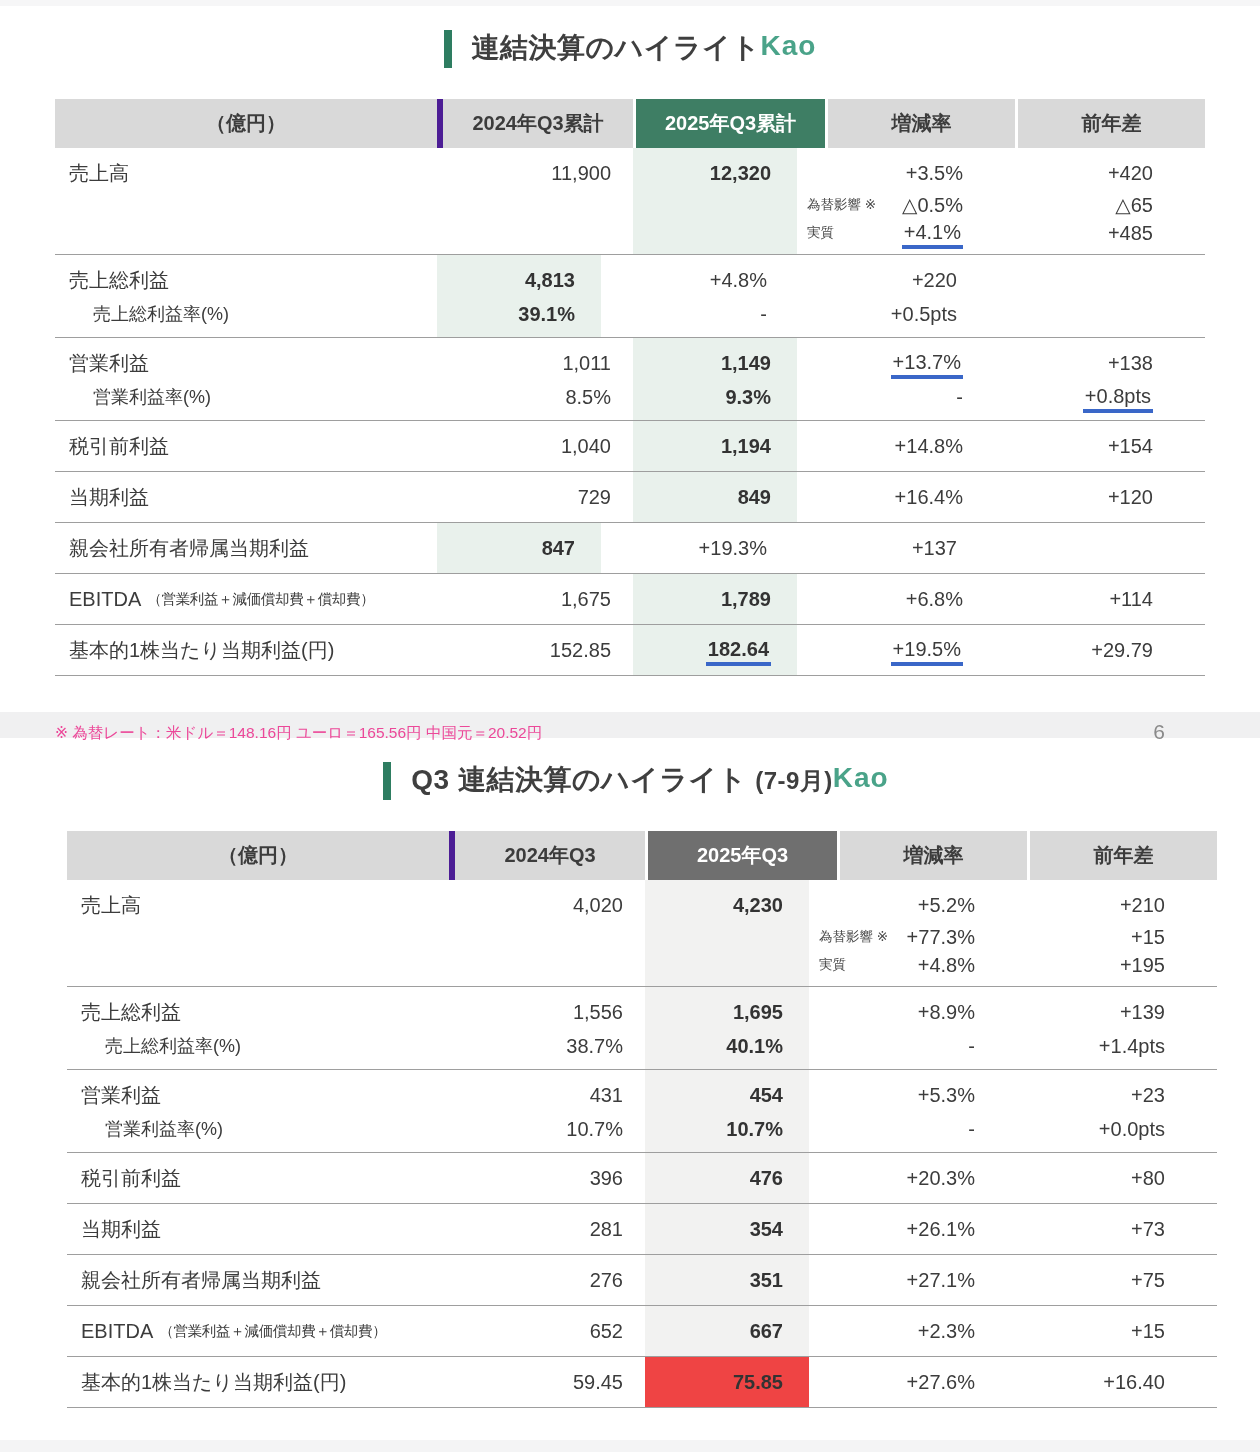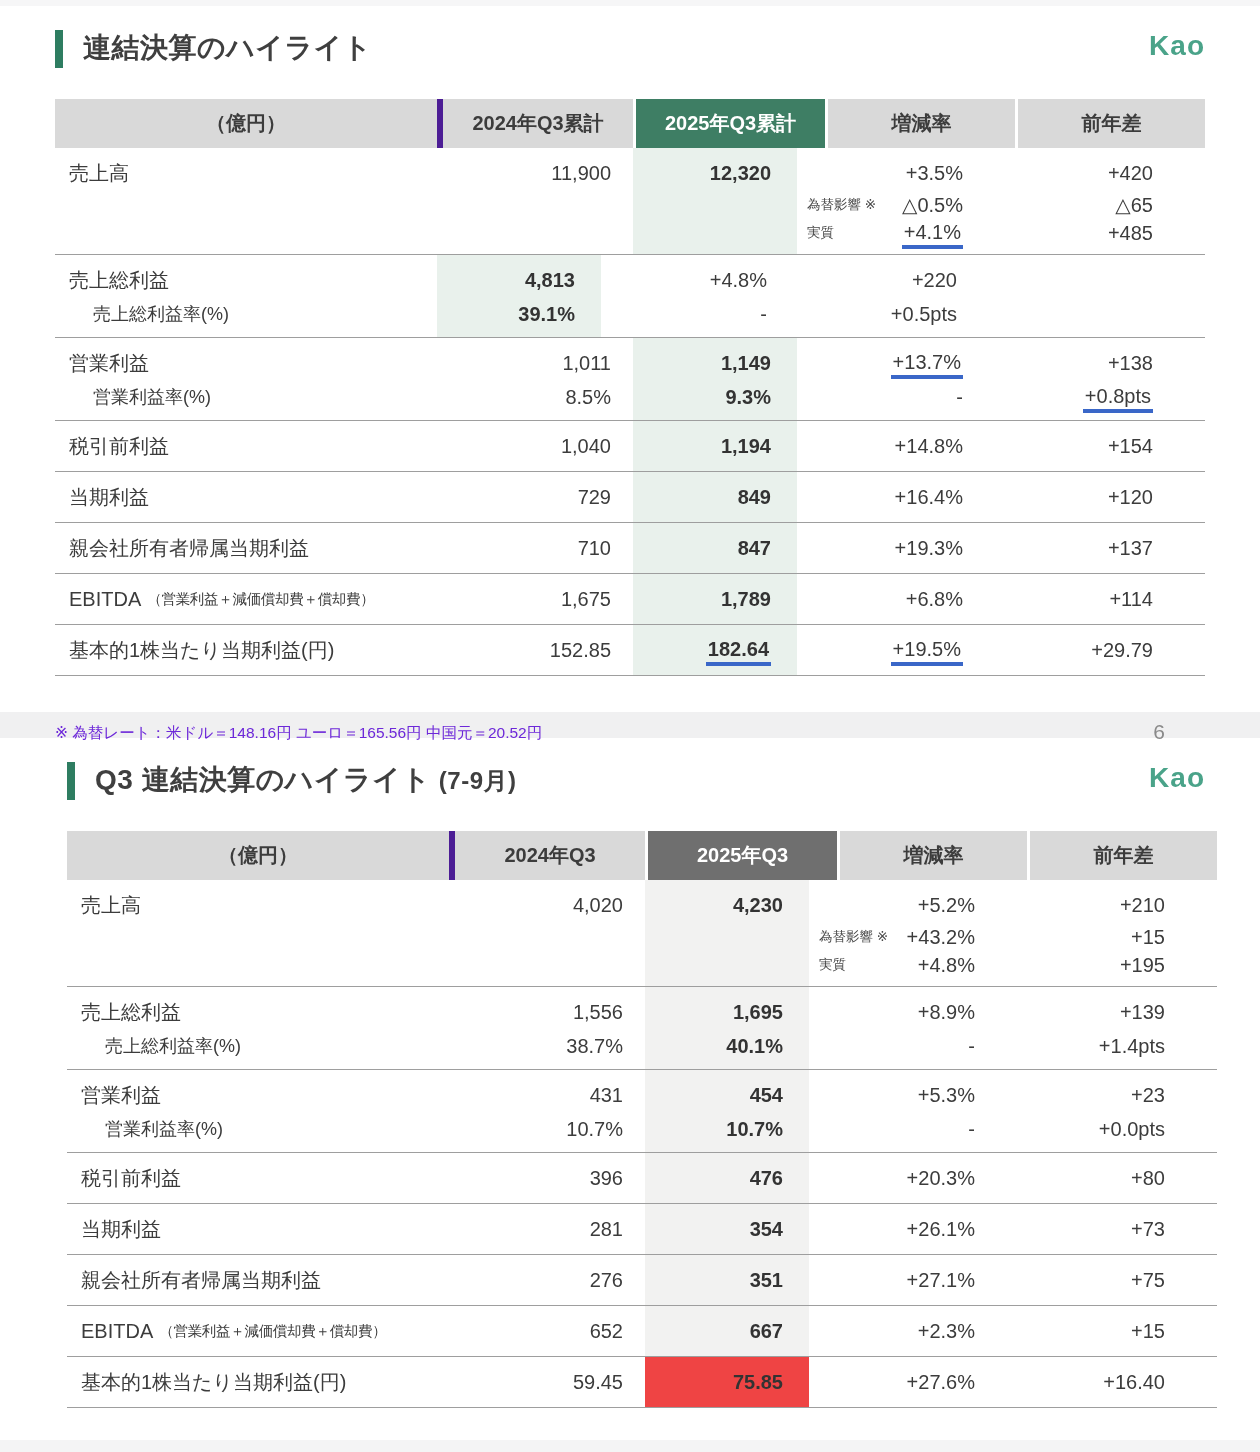--- a/index.html
+++ b/index.html
@@ -7,21 +7,21 @@
   .page{width:1260px;height:1452px;overflow:hidden;background:#ffffff;position:relative;}
   .edge-strip{width:100%;background:#f6f6f7;}
   .top-strip{height:6px;}
   .slide-gap{height:26px;background:#f0f0f1;}
   .bottom-strip{height:12px;background:#f4f4f5;position:absolute;bottom:0;left:0;}
 
   .slide{padding:0 55px;box-sizing:border-box;}
   .slide-1{height:706px;}
   .slide-2{height:700px;margin-left:12px;}
 
-  .slide-head{display:flex;justify-content:space-between;align-items:flex-start;padding-top:22px;}
+  .slide-head{display:flex;justify-content:center;align-items:flex-start;padding-top:22px;}
   .title-row{display:flex;align-items:center;}
   .accent{width:8px;height:38px;background:var(--accent,#2e7d61);margin-right:20px;display:inline-block;}
   h1{margin:0;font-size:28px;font-weight:600;color:#3f3f3f;letter-spacing:0.5px;line-height:40px;}
   .tsuf{font-size:24px;font-weight:600;}
   .kao{color:var(--logo,#4aa389);font-size:28px;font-weight:700;letter-spacing:1px;margin-top:2px;}
 
   .ftable{width:1150px;margin-top:30px;}
   .thead{display:flex;height:49px;}
   .th{display:flex;align-items:center;justify-content:center;background:#d9d9d9;font-size:20px;font-weight:600;color:#3c3c3c;box-sizing:border-box;}
   .th0{width:382px;}
@@ -48,21 +48,21 @@
   .lab{font-size:20px;font-weight:500;color:#3c3c3c;}
   .l-sub .lab{font-size:18px;font-weight:400;padding-left:24px;}
   .note{font-size:14.5px;font-weight:400;color:#3c3c3c;margin-left:6px;letter-spacing:-0.3px;}
   .num,.rate{font-size:20px;color:#3c3c3c;}
   .strong{font-weight:700;color:#333333;}
   .fxlab{font-size:13.5px;color:#4a4a4a;font-weight:400;}
   .ub{box-shadow:0 4px 0 var(--ul,#3a67c8);padding:0 2px 1px;}
 
   .slide-foot{display:flex;justify-content:space-between;align-items:flex-end;margin-top:44px;}
   .slide-2 .slide-foot{margin-top:36px;}
-  .footnote{font-size:15.5px;color:#6d28d9;}
+  .footnote{font-size:15.5px;color:#ec4899;}
   .pagenum{font-size:21px;color:#8a8a8a;padding-right:40px;}
 </style>
 </head>
 <body>
 
 <div class="page">
   <div class="edge-strip top-strip"></div>
 
   <section class="slide slide-1">
     <header class="slide-head">
@@ -247,23 +247,20 @@
                 <span>+120</span>
               </div>
             </div>
           </div>
           <div class="trow">
             <div class="td c0">
               <div class="line l-main">
                 <span class="lab">親会社所有者帰属当期利益</span>
               </div>
             </div>
-            <div class="td c1">
-              <div class="line num l-main">710</div>
-            </div>
             <div class="td c2" style="background: rgb(233, 241, 236);">
               <div class="line num strong l-main">
                 <span>847</span>
               </div>
             </div>
             <div class="td c3">
               <div class="line rate l-main">
                 <span>+19.3%</span>
               </div>
             </div>
@@ -370,21 +367,21 @@
               </div>
               <div class="line num strong l-fx"></div>
               <div class="line num strong l-fx"></div>
             </div>
             <div class="td c3">
               <div class="line rate l-main">
                 <span>+5.2%</span>
               </div>
               <div class="line rate l-fx spread">
                 <span class="fxlab">為替影響 ※</span>
-                <span>+43.2%</span>
+                <span>+77.3%</span>
               </div>
               <div class="line rate l-fx spread">
                 <span class="fxlab">実質</span>
                 <span>+4.8%</span>
               </div>
             </div>
             <div class="td c4">
               <div class="line num l-main">
                 <span>+210</span>
               </div>

